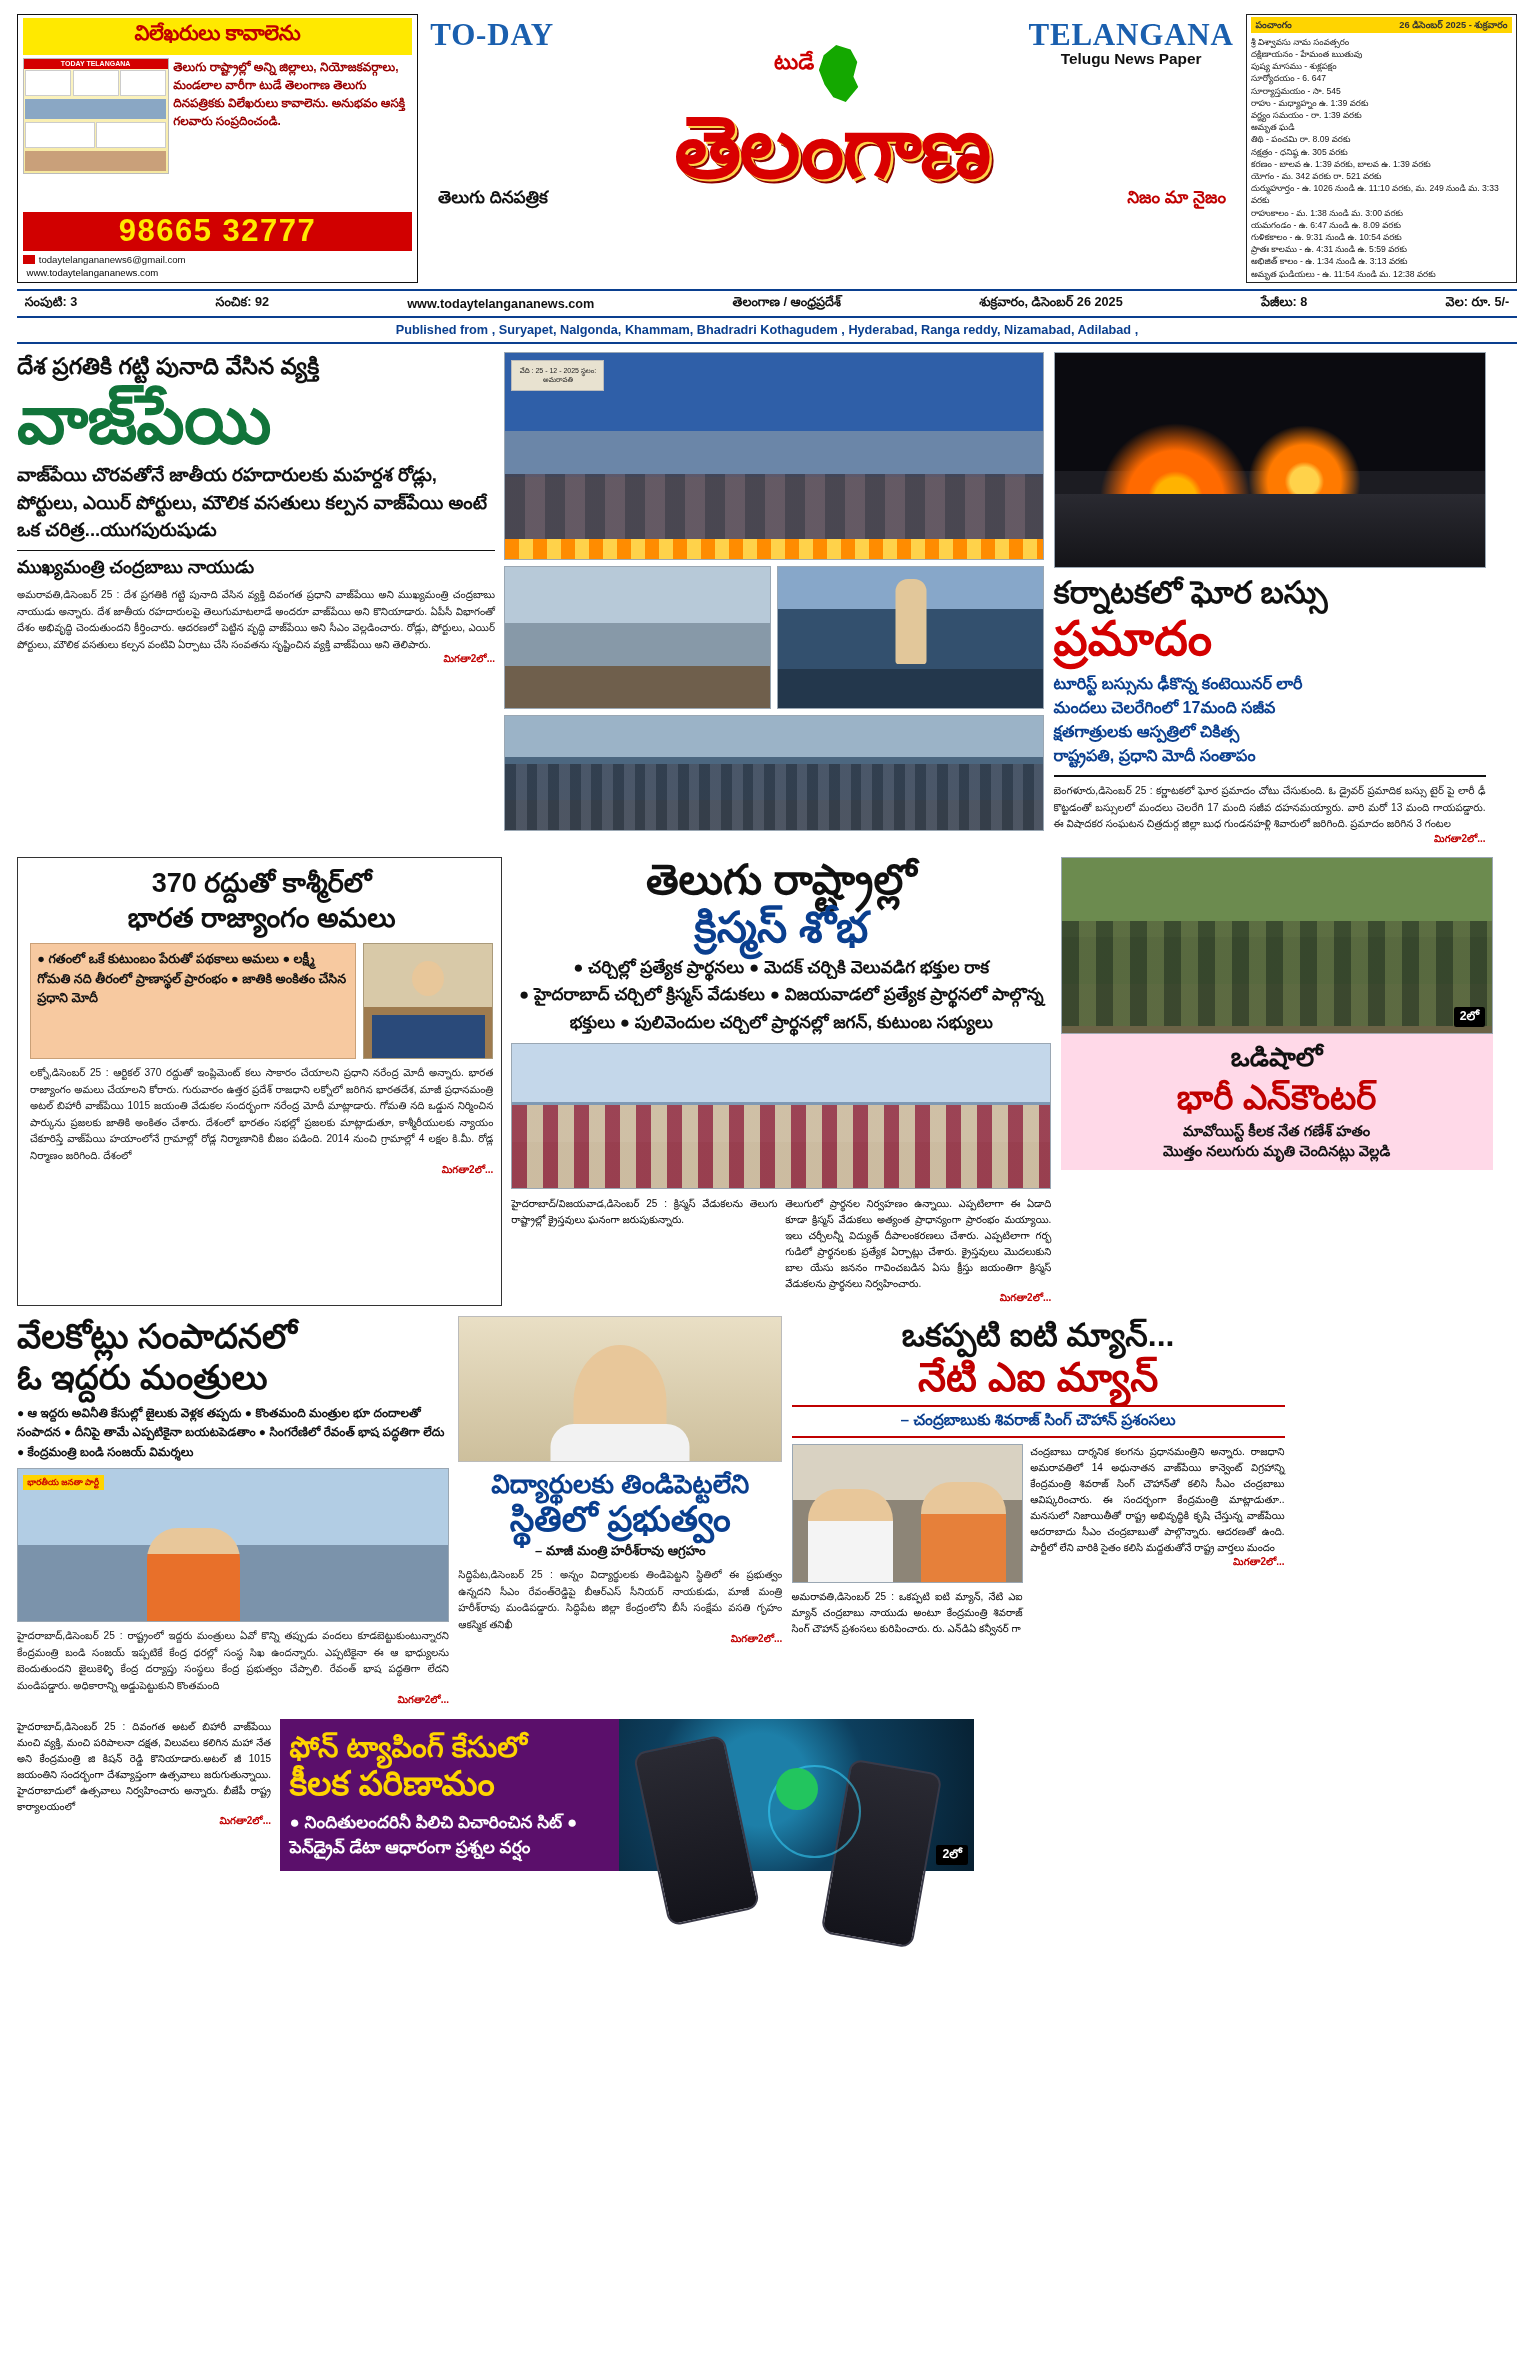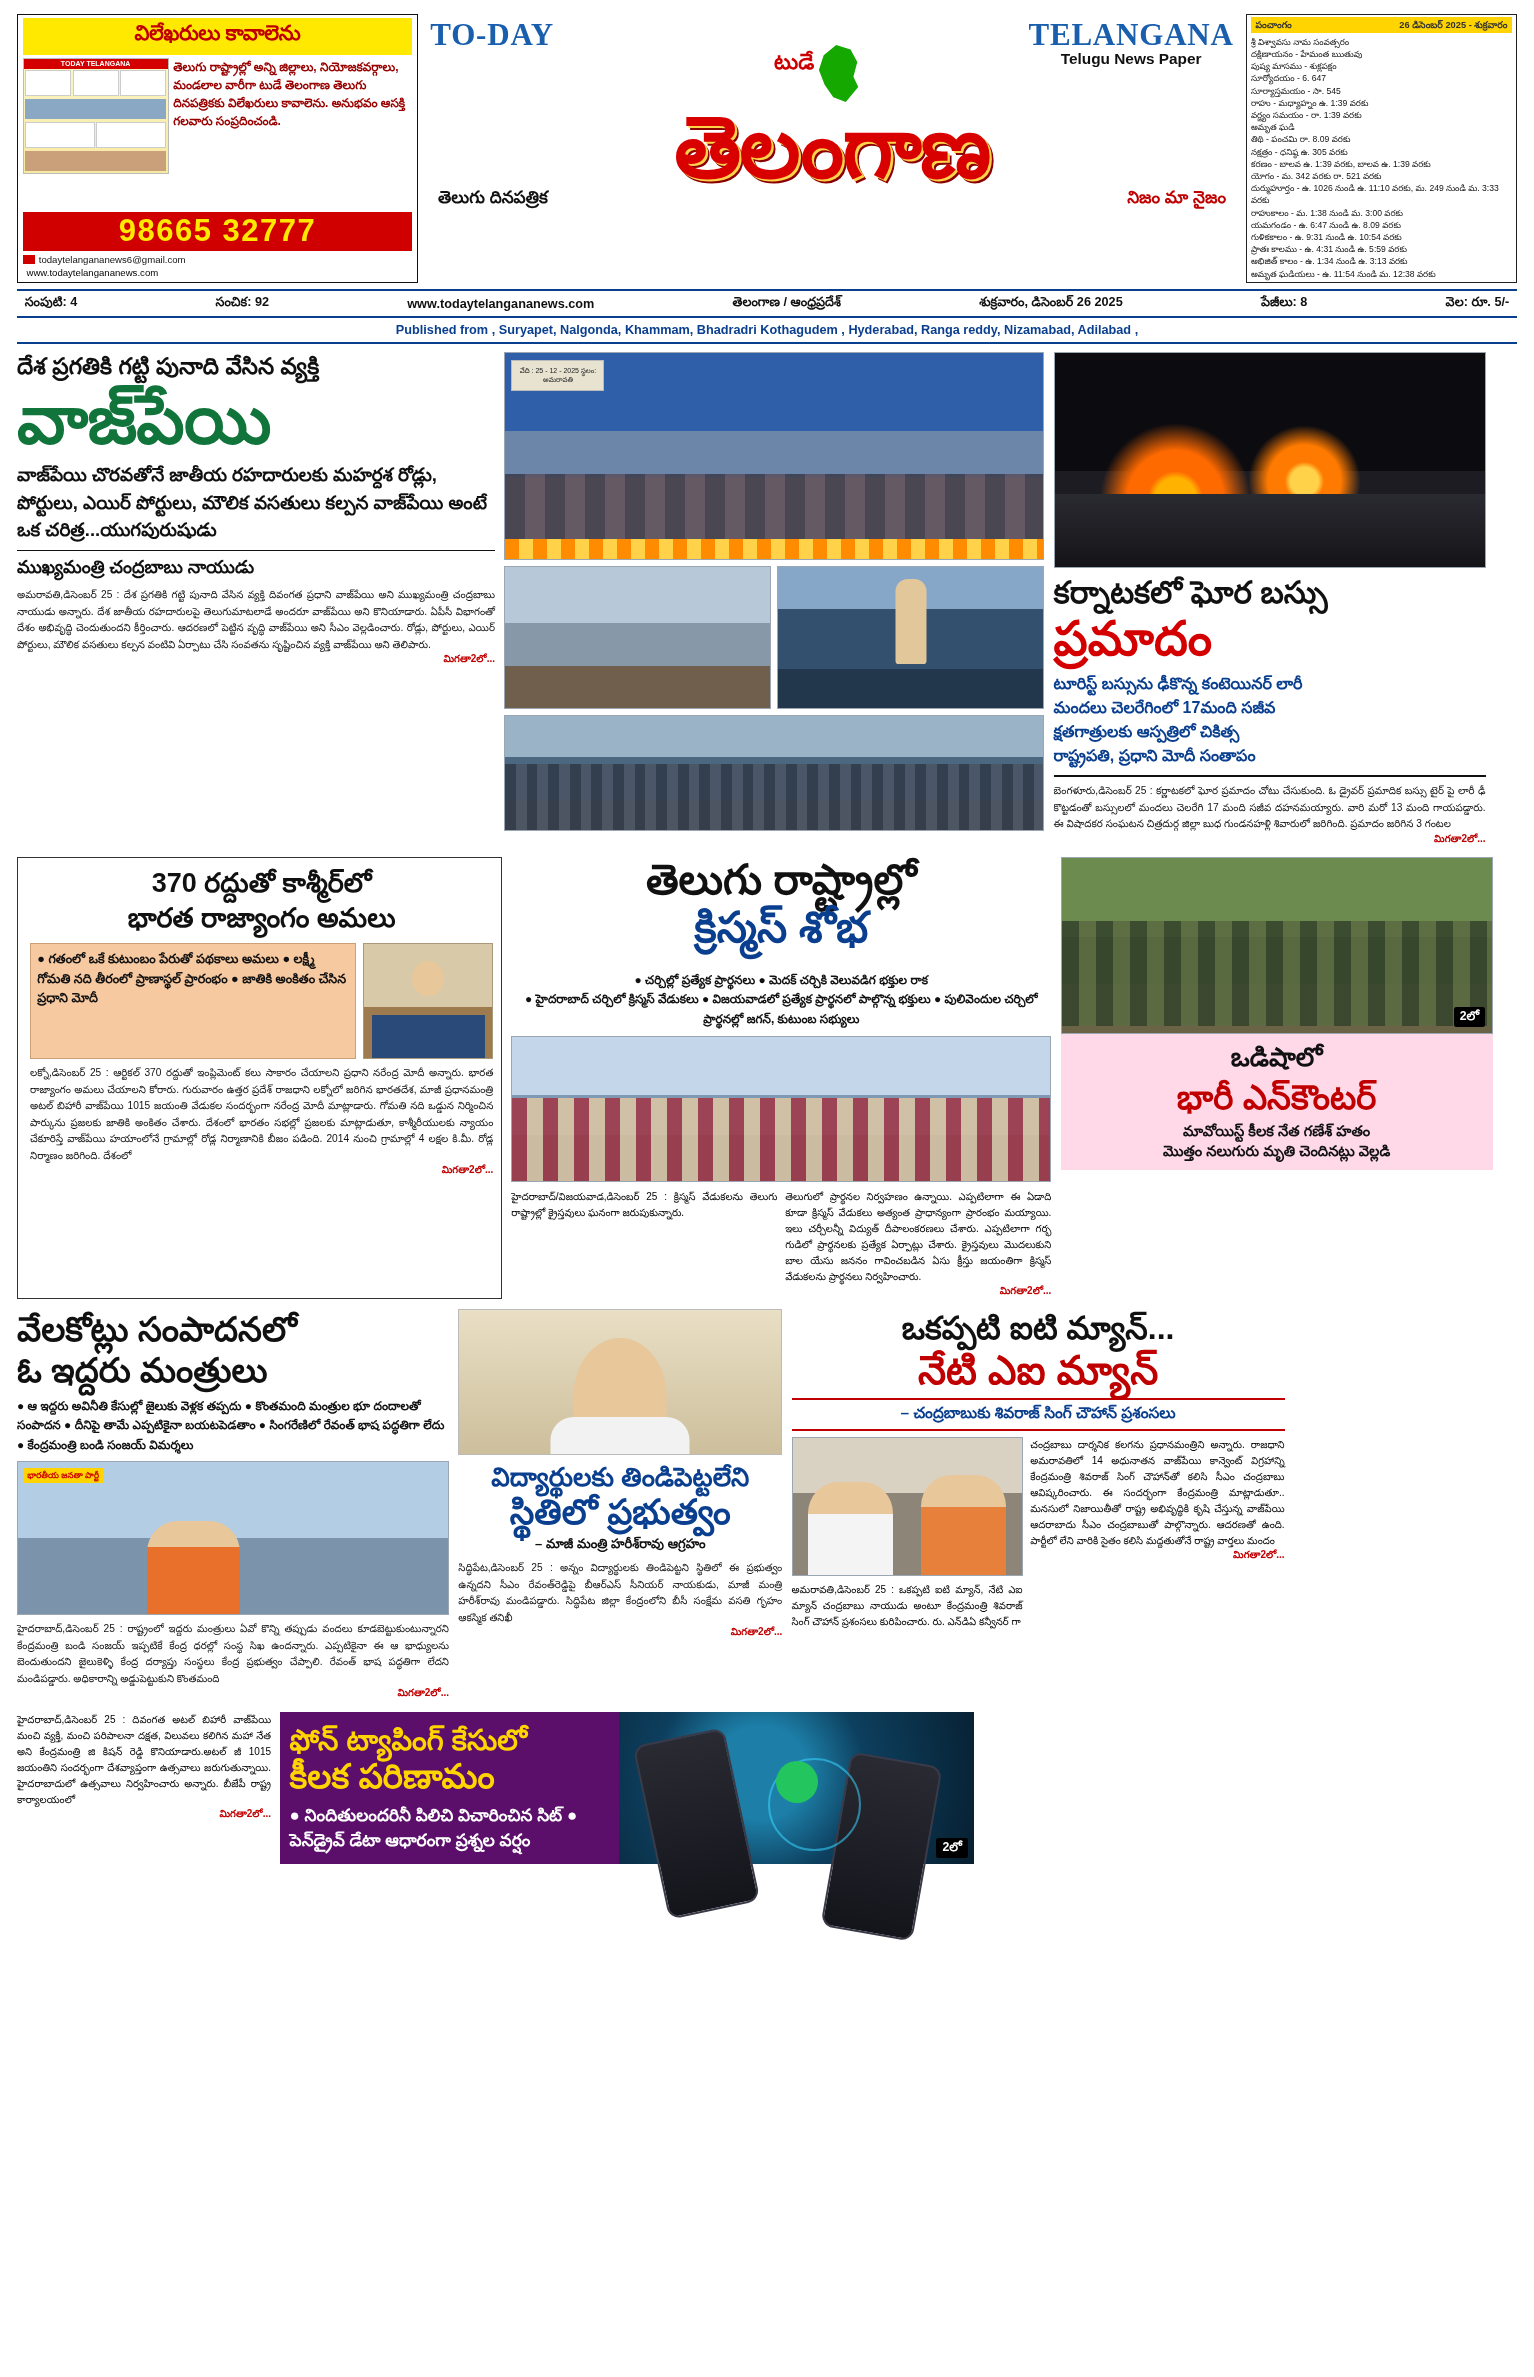--- a/index.html
+++ b/index.html
@@ -266,21 +266,21 @@
     width: 130px; height: 116px; position:relative;
     background: linear-gradient(#d8c9a8 0 55%, #9e7b4f 55% 100%);
     border:0.8px solid #aa9a7a;
   }
   .modi-photo .podium { position:absolute; bottom:0; left:7.7px; right:7.7px; height:38%; background:#2a4a7a;}
   .modi-photo .head { position:absolute; left:50%; top:17px; transform:translateX(-50%); width:32px;height:35px;background:#e8c79a;border-radius:50%;}
 
   .s2-mid { width: 540px; text-align:center; }
   .xmas-1 { font-size: 42px; font-weight: bold; color:#111; line-height:1.1; }
   .xmas-2 { font-size: 43px; font-weight: bold; color:#0a3f8f; line-height:1.05; margin-top:1.5px;}
-  .xmas-bullets { font-size: 12px; font-weight:bold; color:#111; line-height:1.6; margin-top:21px; }
+  .xmas-bullets { font-size: 17px; font-weight:bold; color:#111; line-height:1.6; margin-top:4px; }
   .xmas-photo {
     height: 146px; margin-top: 7.7px;
     background: linear-gradient(#c4d7ea 0 40%, #7f99b4 40% 68%, #5d6f80 68% 100%);
     position:relative;
   }
   .xmas-photo .line {
     position:absolute; bottom:0; left:0; right:0; height:58%;
     background: repeating-linear-gradient(90deg,#9f3a4a 0 15.4px,#d8c4a4 15.4px 31px);
     opacity:.9;
   }
@@ -466,21 +466,21 @@
       <p>రాహుకాలం - మ. 1:38 నుండి మ. 3:00 వరకు</p>
       <p>యమగండం - ఉ. 6:47 నుండి ఉ. 8.09 వరకు</p>
       <p>గుళికకాలం - ఉ. 9:31 నుండి ఉ. 10:54 వరకు</p>
       <p>ప్రాతః కాలము - ఉ. 4:31 నుండి ఉ. 5:59 వరకు</p>
       <p>అభిజిత్ కాలం - ఉ. 1:34 నుండి ఉ. 3:13 వరకు</p>
       <p>అమృత ఘడియలు - ఉ. 11:54 నుండి మ. 12:38 వరకు</p>
     </div>
   </div>
 
   <div class="info-strip">
-    <span>సంపుటి: 4</span>
+    <span>సంపుటి: 3</span>
     <span>సంచిక: 92</span>
     <span class="url">www.todaytelangananews.com</span>
     <span>తెలంగాణ / ఆంధ్రప్రదేశ్</span>
     <span>శుక్రవారం, డిసెంబర్ 26  2025</span>
     <span>పేజీలు: 8</span>
     <span>వెల: రూ. 5/-</span>
   </div>
   <div class="pub-strip">Published from ,  Suryapet, Nalgonda, Khammam,  Bhadradri Kothagudem ,  Hyderabad,  Ranga reddy,  Nizamabad,  Adilabad ,</div>
 
   <div class="content">

